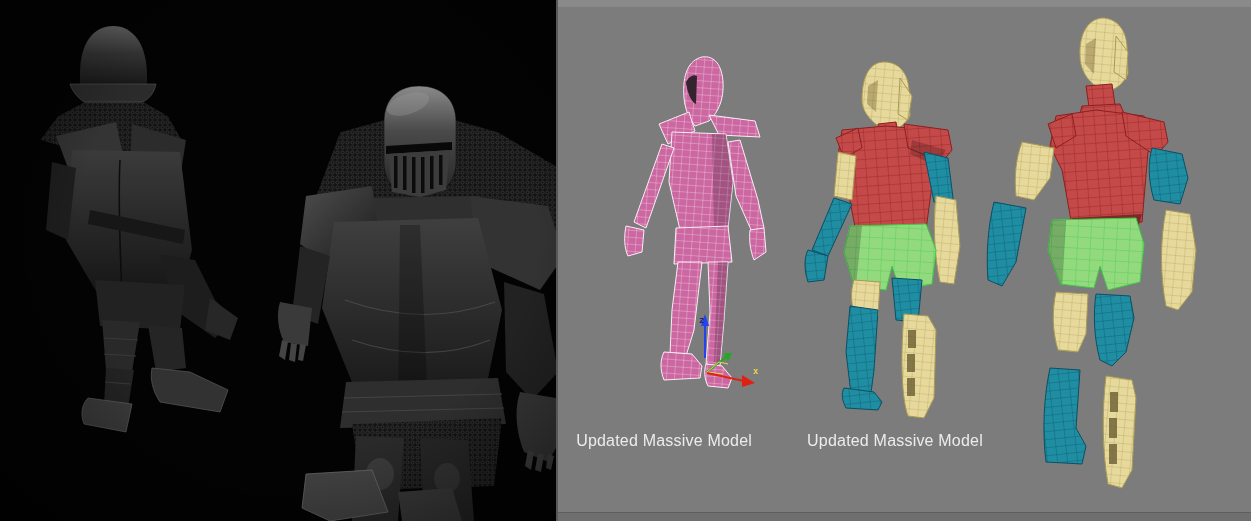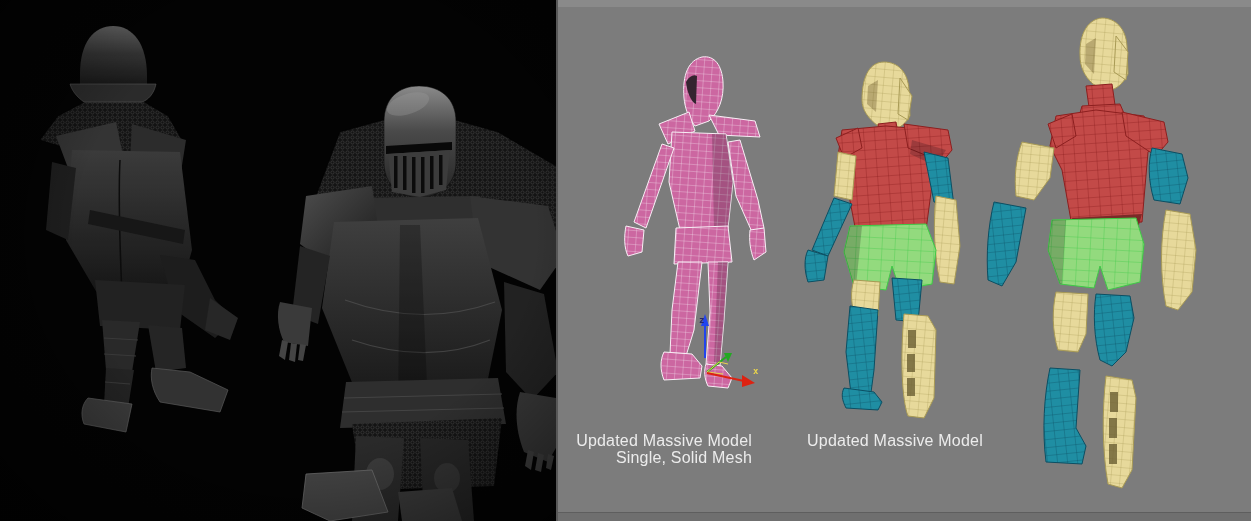--- a/index.html
+++ b/index.html
@@ -258,21 +258,20 @@
         <g fill="#6b5f33" opacity="0.8">
           <rect x="554" y="392" width="8" height="20"></rect>
             <rect x="553" y="418" width="8" height="20"></rect>
             <rect x="553" y="444" width="8" height="20"></rect>
         </g>
       </g>
     </svg>
 
     <div class="caption caption-1">
       <div>Updated Massive Model</div>
-      <div>Single, Solid Mesh</div>
     </div>
     <div class="caption caption-2">
       <div>Updated Massive Model</div>
     </div>
 
     <div class="vp-top-strip"></div>
     <div class="vp-bottom-strip"></div>
     <div class="vp-left-divider"></div>
   </div>
 </div>

